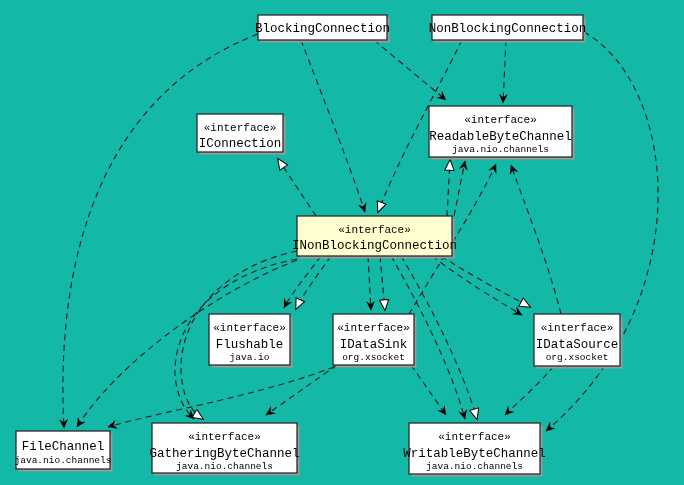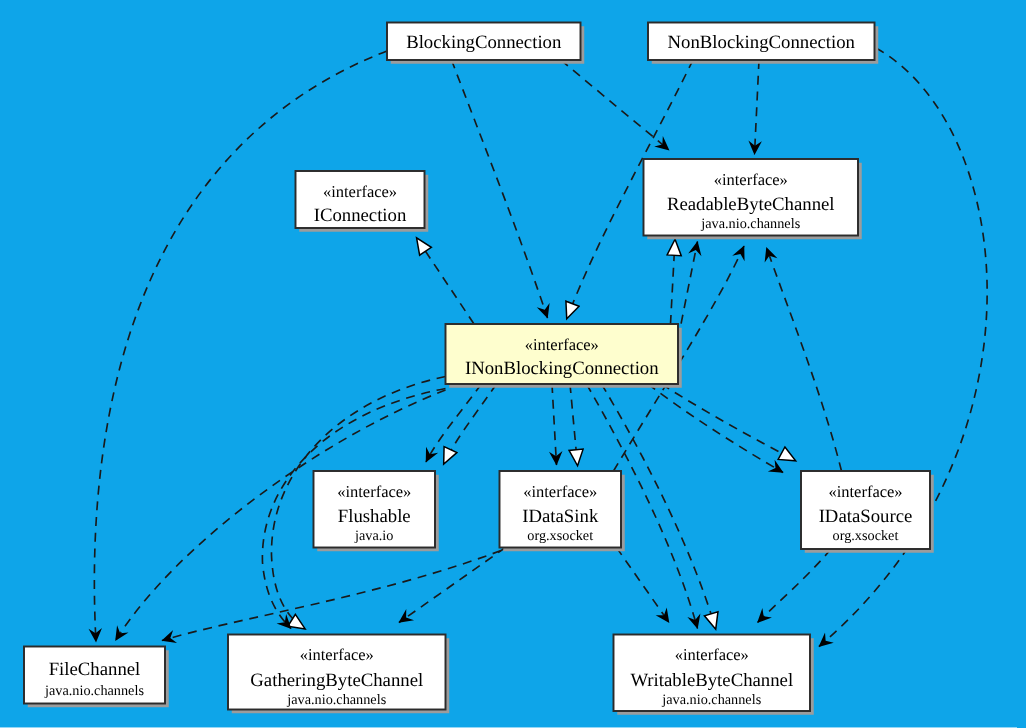--- a/index.html
+++ b/index.html
@@ -1,17 +1,17 @@
 <!DOCTYPE html>
 <html><head>
 <meta charset="utf-8">
 <style>
   html,body{margin:0;padding:0;background:#ffffff;}
-  .stage{position:relative;width:684px;height:485px;background:#0ea5e9;overflow:hidden;
-         font-family:Liberation Serif, serif;}
+  .stage{position:relative;width:684px;height:485px;background:#14b8a6;overflow:hidden;
+         font-family:Liberation Mono, monospace;}
   svg{display:block;}
   .edge{fill:none;stroke:#1a1a1a;stroke-width:1.1;stroke-dasharray:6 4.5;}
   .box{fill:#ffffff;stroke:#2b2b2b;stroke-width:1.3;}
   .box.highlight{fill:#FEFECE;}
   .box-shadow{fill:#9c9c9c;stroke:none;}
   text{fill:#000000;}
   .t-stereo{font-size:11px;}
   .t-name{font-size:12.5px;}
   .t-pkg{font-size:9.5px;}
 </style>

